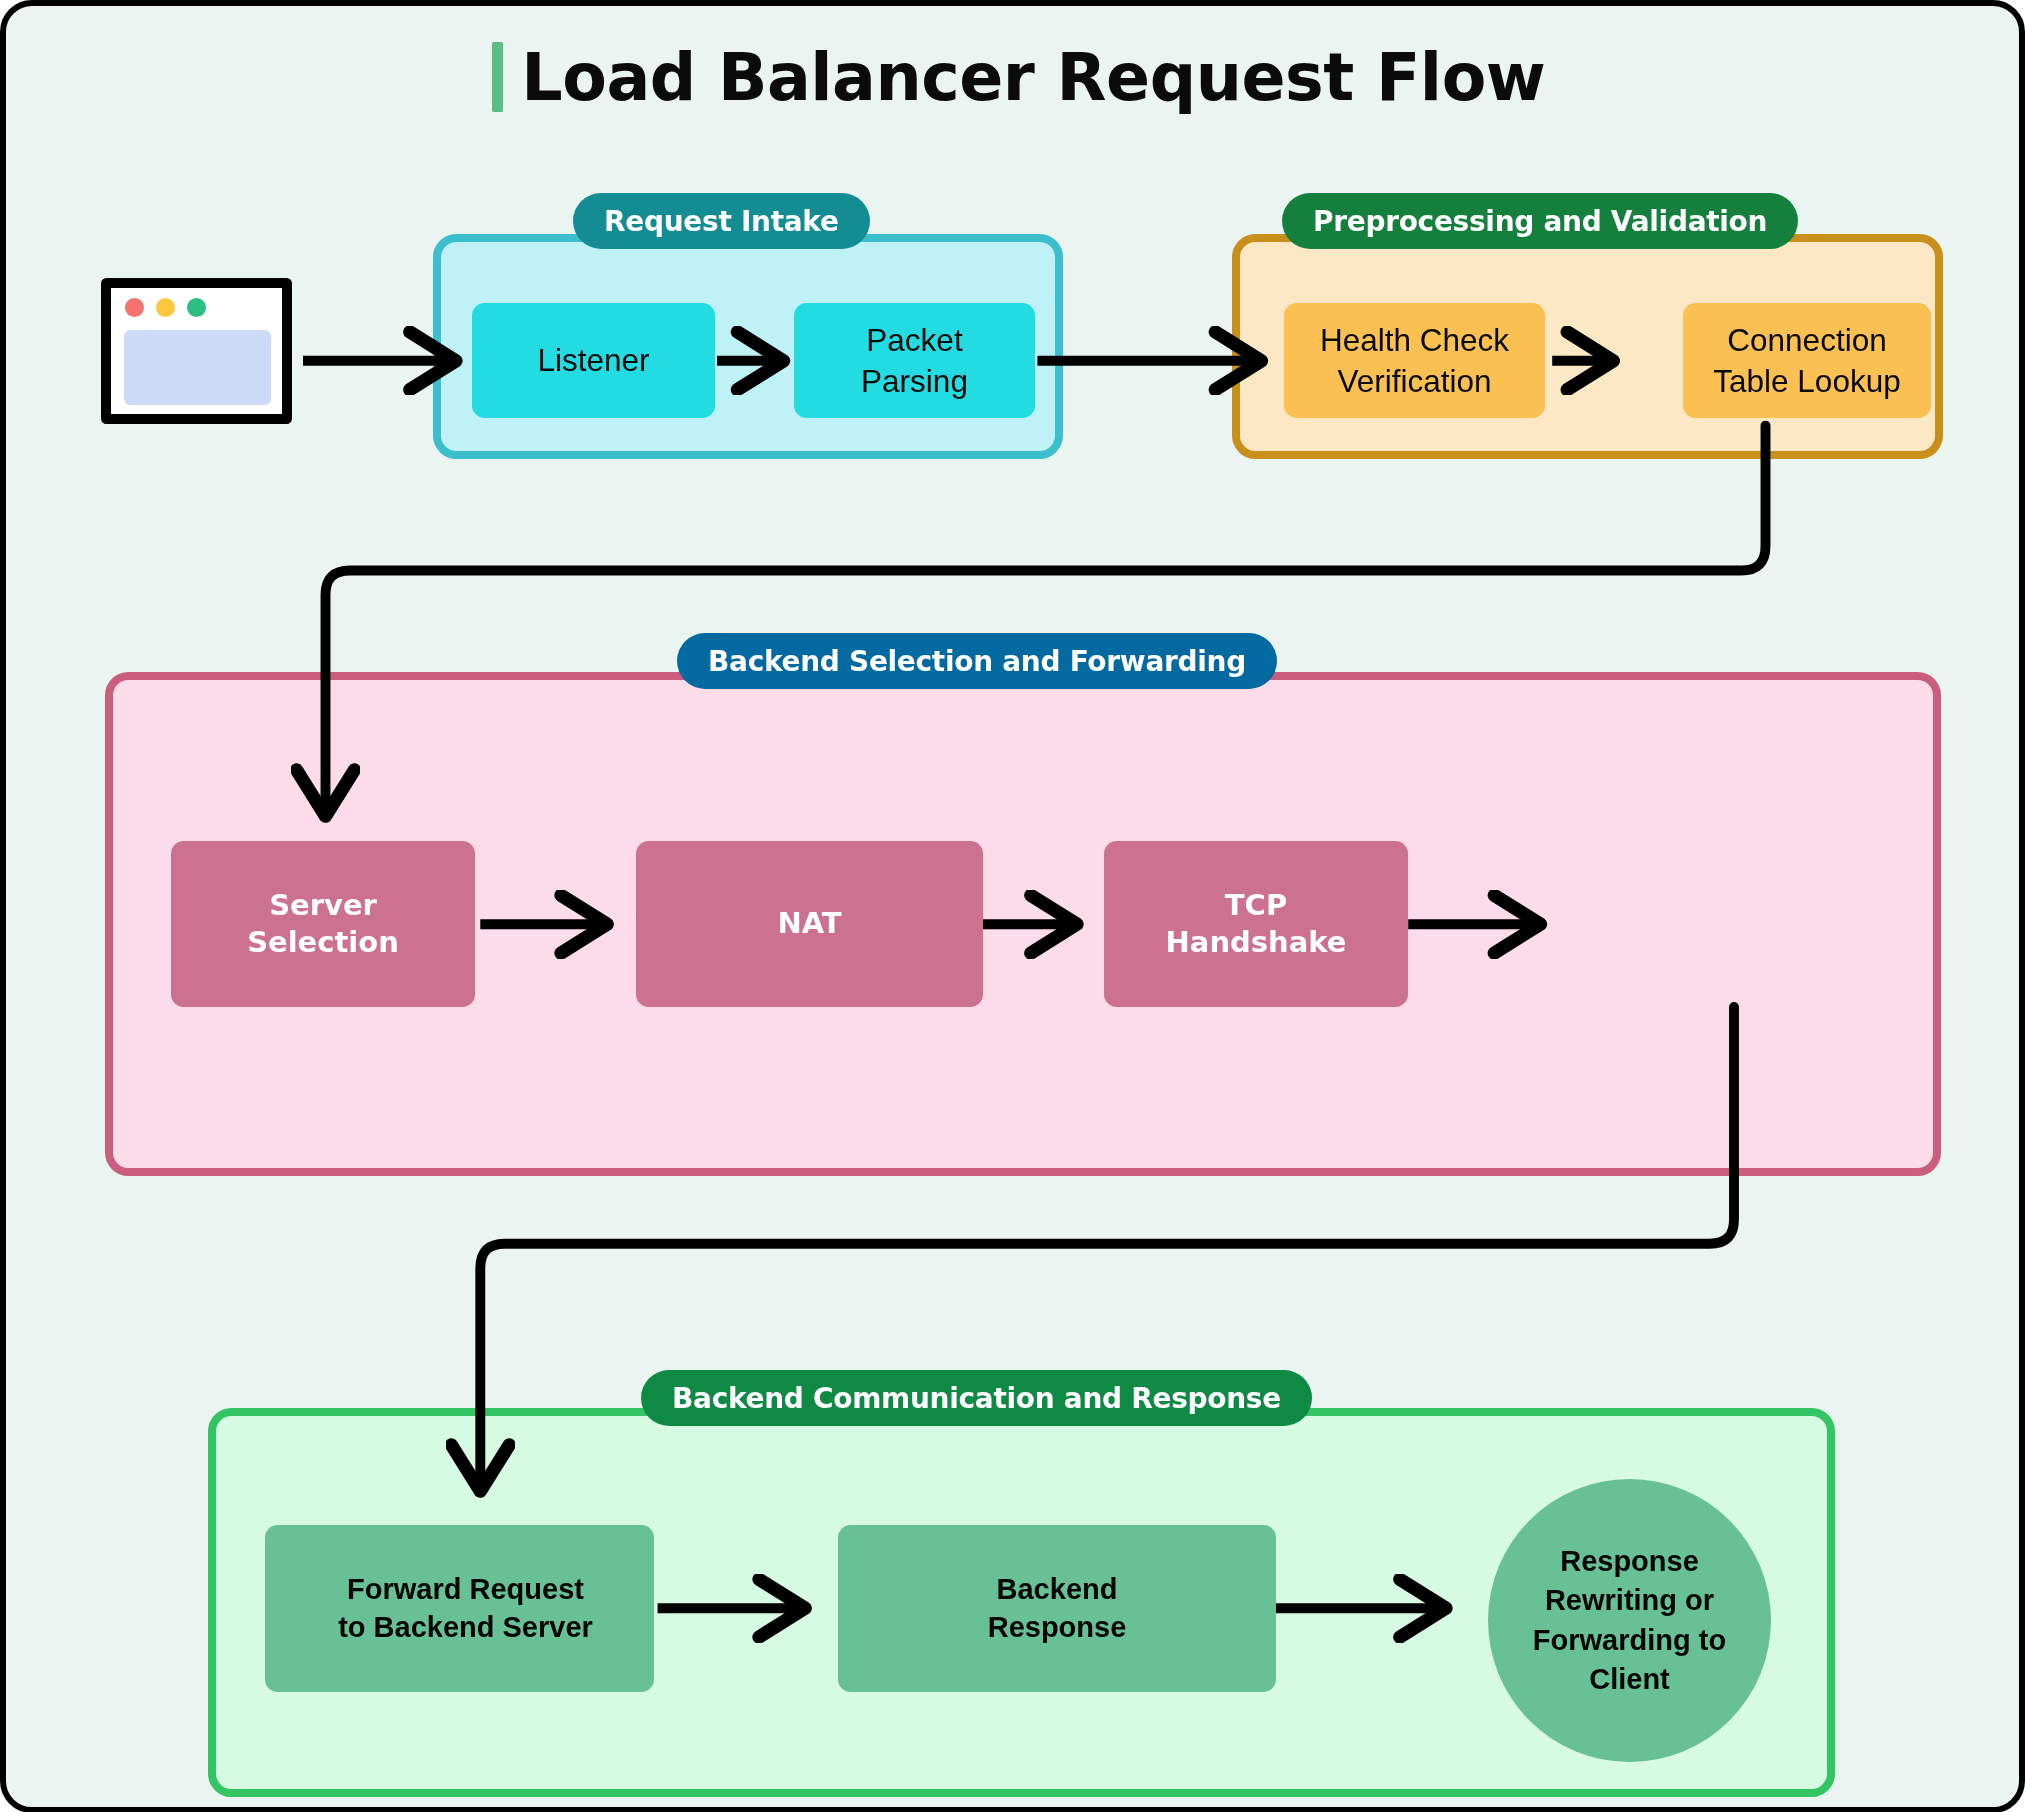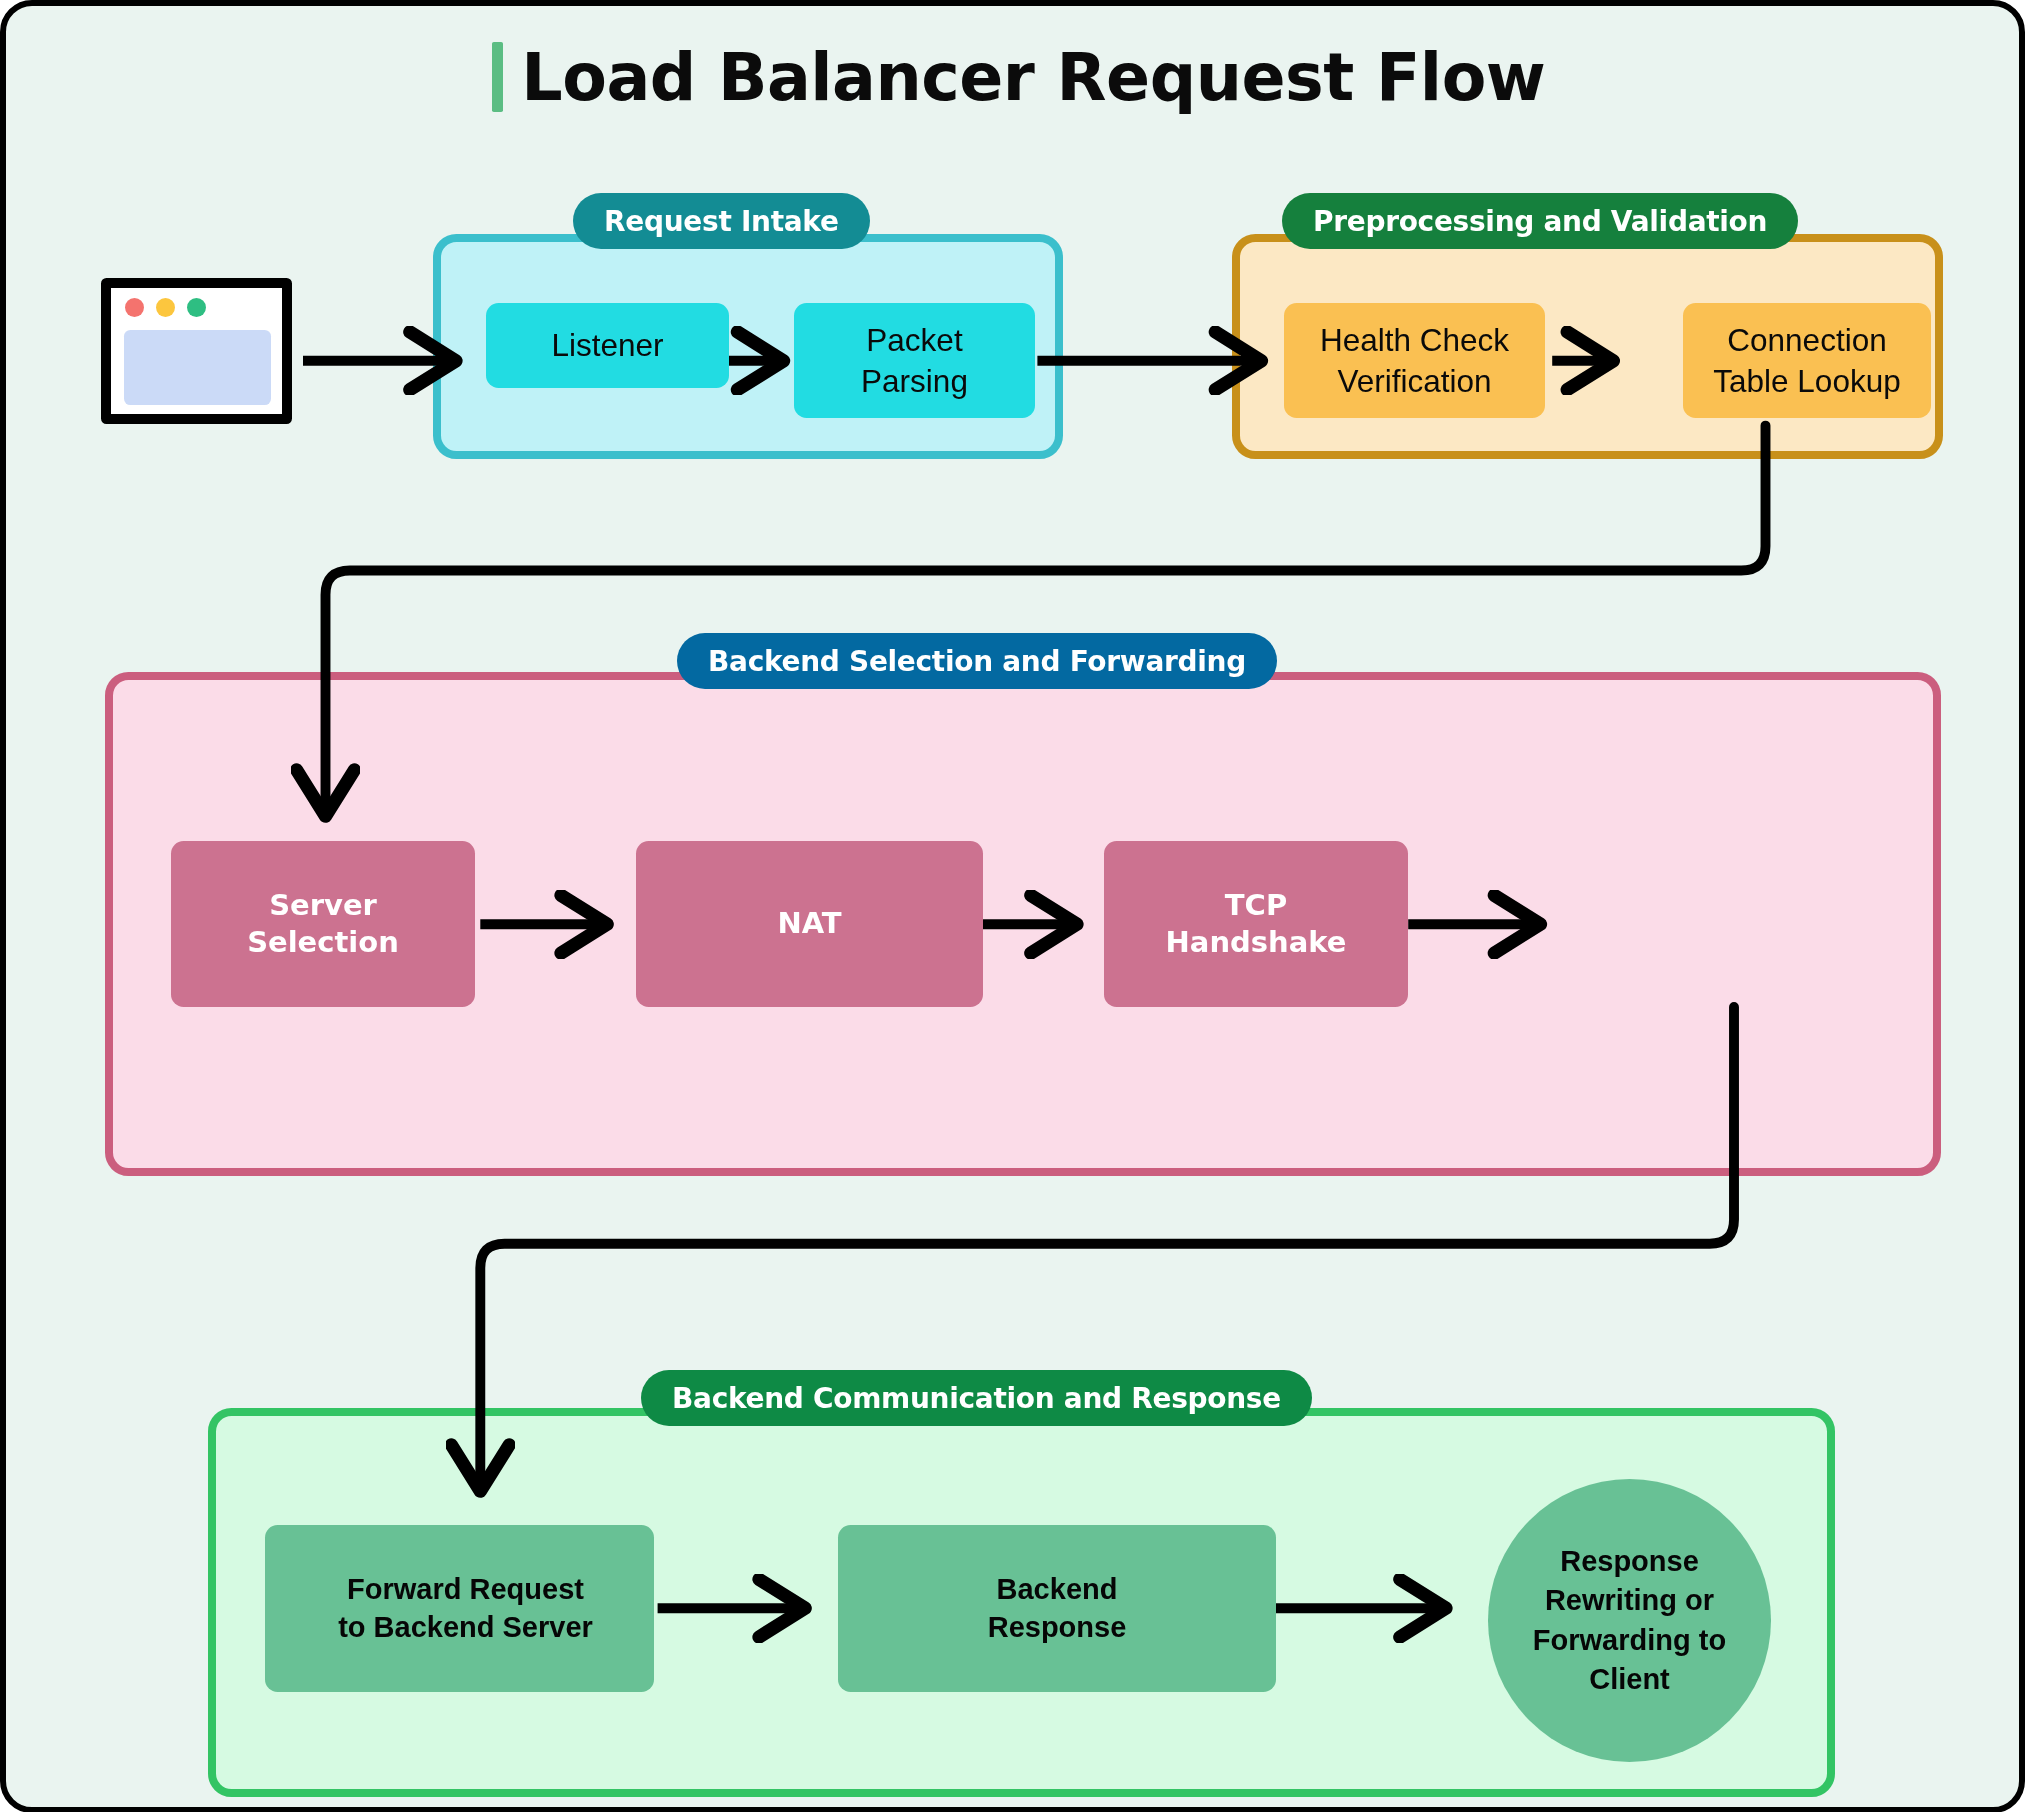--- a/index.html
+++ b/index.html
@@ -214,21 +214,21 @@
       <span class="dot yellow"></span>
       <span class="dot green"></span>
     </div>
     <div id="client-screen"></div>
   </div>
 
   <div class="group" style="left:427px; top:228px; width:630px; height:225px;
               border-width:8px; border-color:#3BBFCC; background:#BFF2F7;"></div>
   <div class="group-label" style="left:567px; top:187px; background:#138C94;">Request Intake</div>
 
-  <div class="node cyan" style="left:466px; top:297px; width:243px; height:85px;margin-left:14px;">
+  <div class="node cyan" style="left:466px; top:297px; width:243px; height:115px;">
     <span>Listener</span>
   </div>
   <div class="node cyan" style="left:788px; top:297px; width:241px; height:115px; flex-direction:column;">
     <span>Packet</span>
     <span>Parsing</span>
   </div>
 
   <div class="group" style="left:1226px; top:228px; width:711px; height:225px;
               border-width:8px; border-color:#C8901A; background:#FCE8C4;"></div>
   <div class="group-label" style="left:1276px; top:187px; background:#15803d;">Preprocessing and Validation</div>

